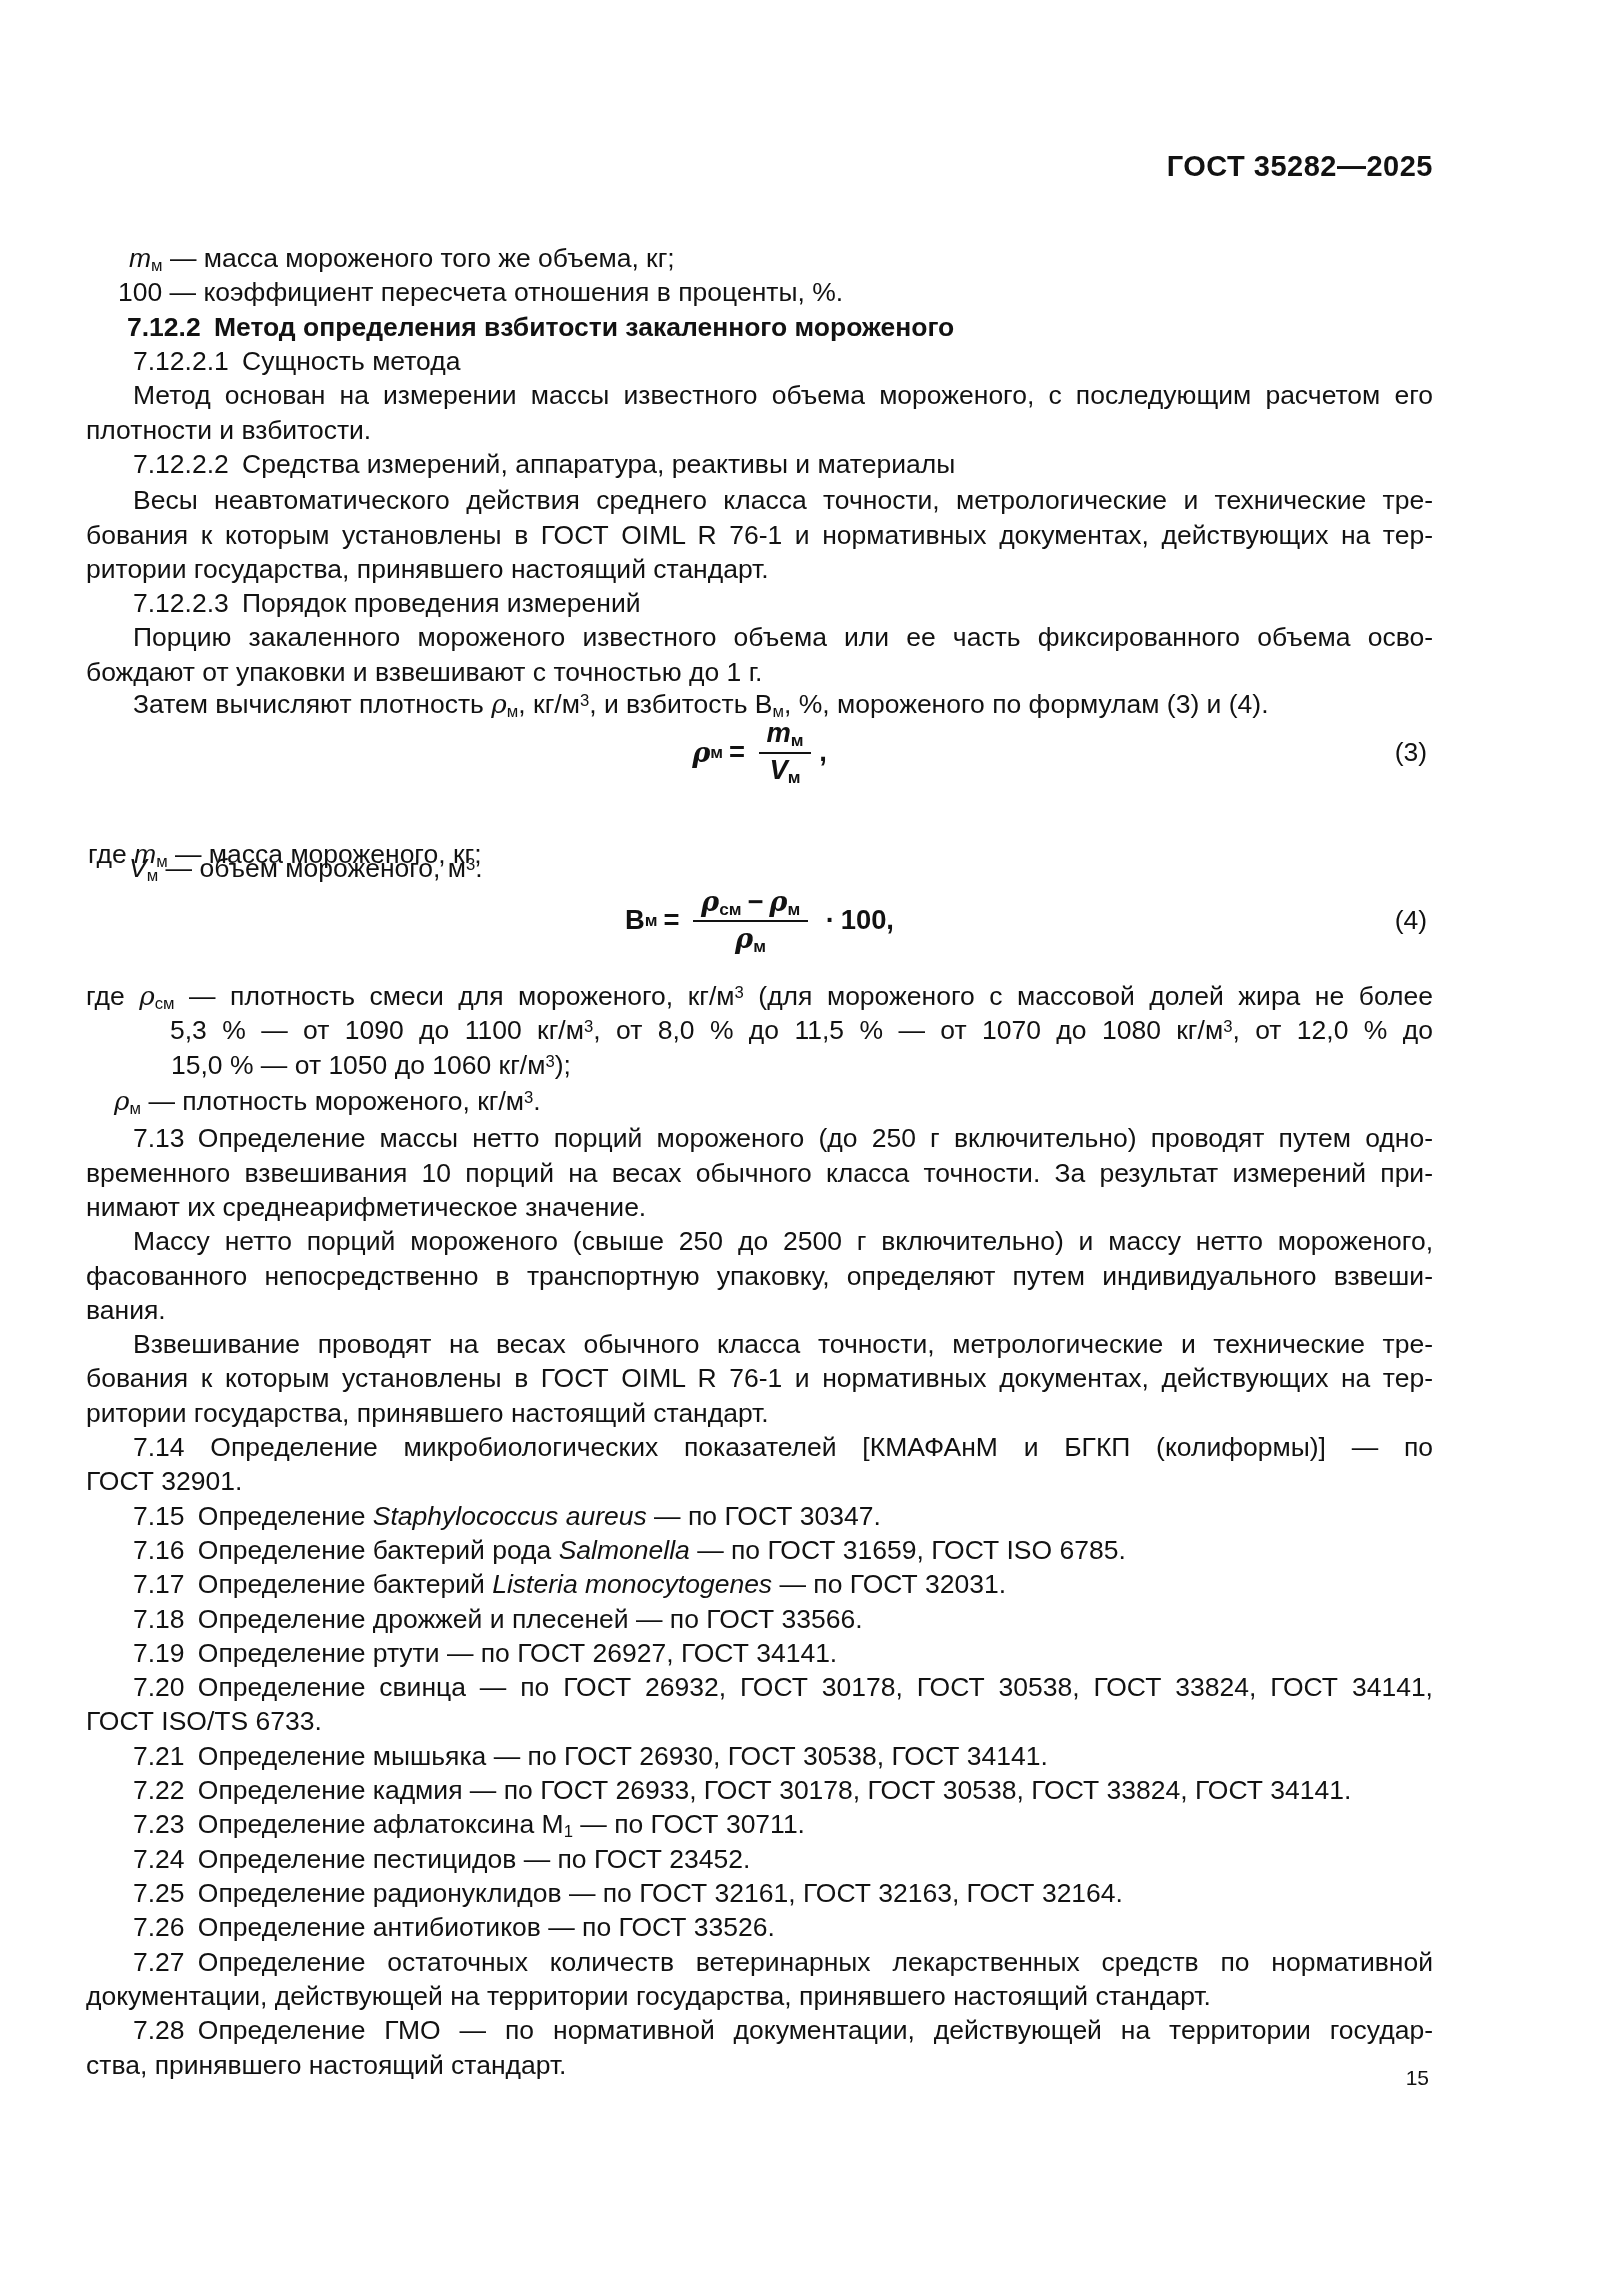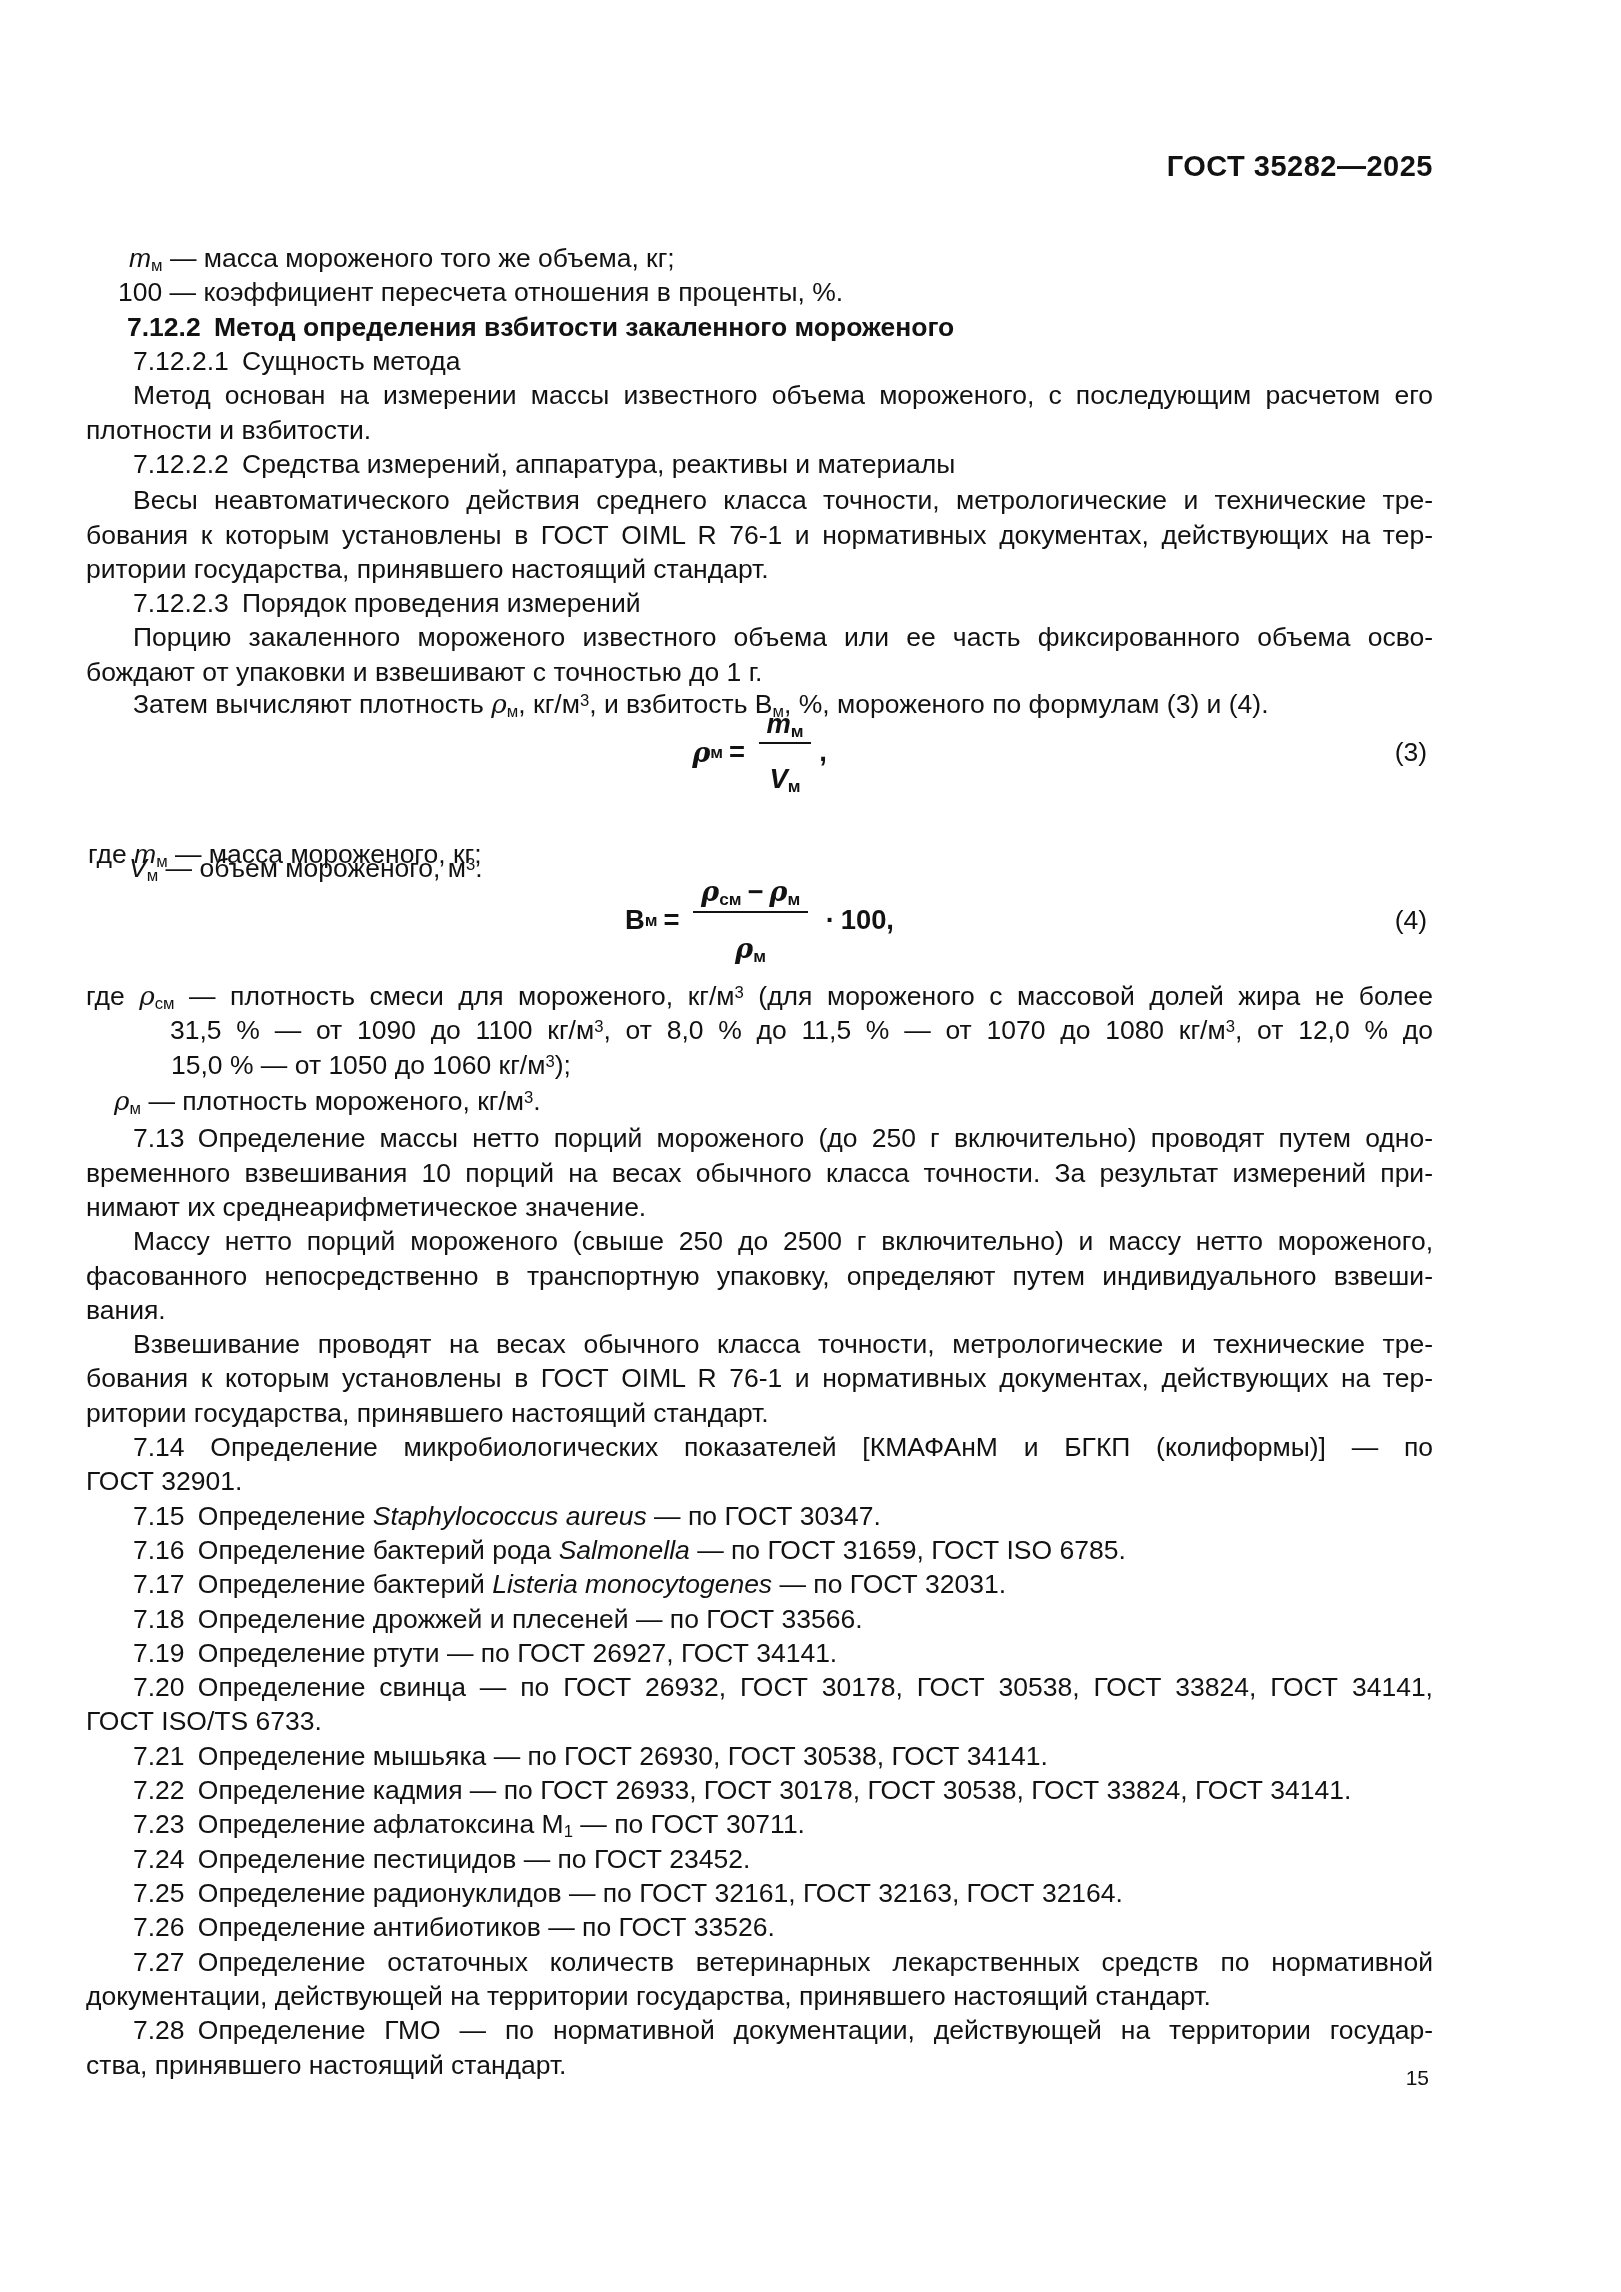--- a/index.html
+++ b/index.html
@@ -30,21 +30,21 @@
   .sb{font-size:0.63em;vertical-align:-0.22em;line-height:0;}
   .sp{font-size:0.63em;vertical-align:0.42em;line-height:0;}
   .formula{
     position:absolute;left:86px;width:1347px;
     display:flex;justify-content:center;align-items:center;
     font-weight:bold;font-size:27.4px;color:#121212;
   }
   .formula .gr{font-weight:bold;}
   .frac{display:inline-flex;flex-direction:column;align-items:center;margin:0 7.8px;}
   .frac .num{border-bottom:2.9px solid #121212;padding:0 7.8px 2.9px;}
-  .frac .den{padding-top:19px;}
+  .frac .den{padding-top:0;}
   .f-label{
     position:absolute;right:5.9px;top:50%;transform:translateY(-50%);
     font-weight:normal;font-size:26.5px;
   }
   .f-sp{margin:0 5.9px;}
   .f-dot{margin:0 5.9px 0 9.8px;}
 </style>
 </head>
 <body>
 
@@ -63,21 +63,21 @@
       <div class="line just" style="top: 483px; text-indent: 47px;"><span>Весы неавтоматического действия среднего класса точности, метрологические и технические тре-</span></div>
       <div class="line just" style="top: 518px;"><span>бования к которым установлены в ГОСТ OIML R 76-1 и нормативных документах, действующих на тер-</span></div>
       <div class="line" style="top: 552px; left: 86px;"><span>ритории государства, принявшего настоящий стандарт.</span></div>
       <div class="line" style="top: 586px; left: 133px;"><span>7.12.2.3 Порядок проведения измерений</span></div>
       <div class="line just" style="top: 620px; text-indent: 47px;"><span>Порцию закаленного мороженого известного объема или ее часть фиксированного объема осво-</span></div>
       <div class="line" style="top: 655px; left: 86px;"><span>бождают от упаковки и взвешивают с точностью до 1 г.</span></div>
       <div class="line" style="top: 687px; left: 133px;"><span>Затем вычисляют плотность </span><span class="gr">ρ</span><span class="sb">м</span><span>, кг/м</span><span class="sp">3</span><span>, и взбитость В</span><span class="sb">м</span><span>, %, мороженого по формулам (3) и (4).</span></div>
       <div class="line" style="top: 816px; left: 88px; margin-top: 21px;"><span>где </span><span class="it">m</span><span class="sb">м</span><span> — масса мороженого, кг;</span></div>
       <div class="line" style="top: 851px; left: 129px;"><span class="it">V</span><span class="sb">м</span><span> — объем мороженого, м</span><span class="sp">3</span><span>.</span></div>
       <div class="line just" style="top: 979px;"><span>где </span><span class="gr">ρ</span><span class="sb">см</span><span> — плотность смеси для мороженого, кг/м</span><span class="sp">3</span><span> (для мороженого с массовой долей жира не более</span></div>
-      <div class="line just" style="top: 1013px; text-indent: 84px;"><span>31,5 % — от 1090 до 1100 кг/м</span><span class="sp">3</span><span>, от 8,0 % до 11,5 % — от 1070 до 1080 кг/м</span><span class="sp">3</span><span>, от 12,0 % до</span></div>
+      <div class="line just" style="top: 1013px; text-indent: 84px;"><span>5,3 % — от 1090 до 1100 кг/м</span><span class="sp">3</span><span>, от 8,0 % до 11,5 % — от 1070 до 1080 кг/м</span><span class="sp">3</span><span>, от 12,0 % до</span></div>
       <div class="line" style="top: 1048px; left: 171px;"><span>15,0 % — от 1050 до 1060 кг/м</span><span class="sp">3</span><span>);</span></div>
       <div class="line" style="top: 1084px; left: 114px;"><span class="gr">ρ</span><span class="sb">м</span><span> — плотность мороженого, кг/м</span><span class="sp">3</span><span>.</span></div>
       <div class="line just" style="top: 1121px; text-indent: 47px;"><span>7.13 Определение массы нетто порций мороженого (до 250 г включительно) проводят путем одно-</span></div>
       <div class="line just" style="top: 1156px;"><span>временного взвешивания 10 порций на весах обычного класса точности. За результат измерений при-</span></div>
       <div class="line" style="top: 1190px; left: 86px; text-align: right;"><span>нимают их среднеарифметическое значение.</span></div>
       <div class="line just" style="top: 1224px; text-indent: 47px;"><span>Массу нетто порций мороженого (свыше 250 до 2500 г включительно) и массу нетто мороженого,</span></div>
       <div class="line just" style="top: 1259px;"><span>фасованного непосредственно в транспортную упаковку, определяют путем индивидуального взвеши-</span></div>
       <div class="line" style="top: 1293px; left: 86px;"><span>вания.</span></div>
       <div class="line just" style="top: 1327px; text-indent: 47px;"><span>Взвешивание проводят на весах обычного класса точности, метрологические и технические тре-</span></div>
       <div class="line just" style="top: 1361px;"><span>бования к которым установлены в ГОСТ OIML R 76-1 и нормативных документах, действующих на тер-</span></div>

